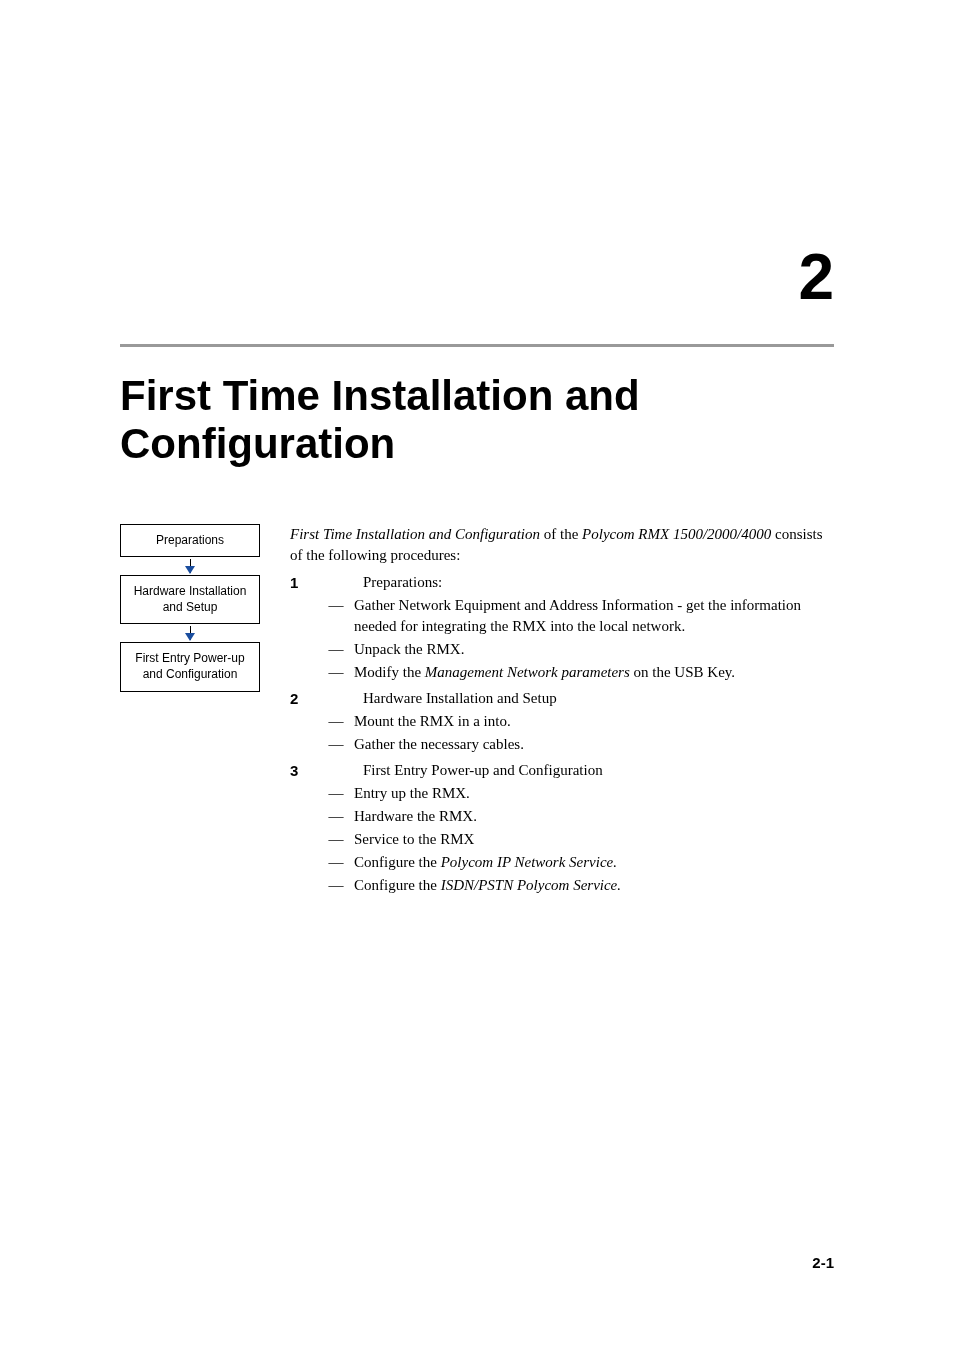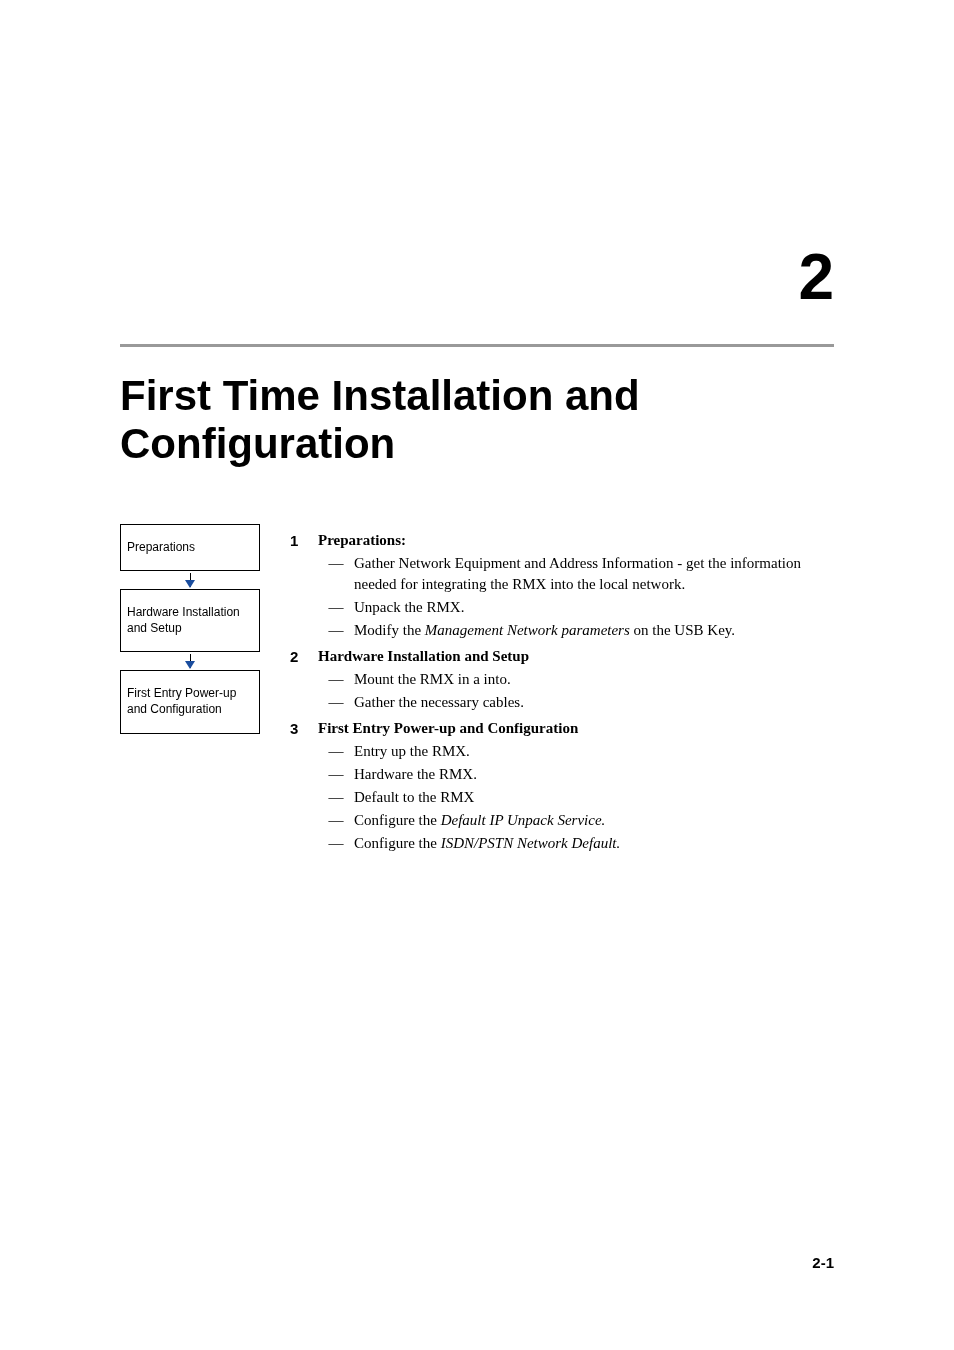--- a/index.html
+++ b/index.html
@@ -47,21 +47,22 @@
       flex-shrink: 0;
       width: 140px;
       display: flex;
       flex-direction: column;
       align-items: center;
       font-family: Arial, Helvetica, sans-serif;
       font-size: 12px;
     }
     .flow-box {
       border: 1px solid #000;
-      padding: 15px 6px;
+      padding: 8px 6px;
+      text-align: center;
       width: 100%;
       line-height: 1.3;
     }
     .flow-arrow {
       width: 1px;
       height: 14px;
       background: #000;
       position: relative;
       margin: 2px 0;
     }
@@ -100,21 +101,22 @@
       font-family: Arial, Helvetica, sans-serif;
       font-weight: bold;
       font-size: 15px;
       width: 28px;
       flex-shrink: 0;
     }
     .step-content {
       flex: 1;
     }
     .step-title {
-      font-weight: bold;
+      font-weight: normal;
+      margin-left: 45px;
     }
     .dash-list {
       list-style: none;
       margin-top: 2px;
     }
     .dash-list li {
       display: flex;
       margin-bottom: 2px;
     }
     .dash {
@@ -145,20 +147,23 @@
   <div class="content-wrapper">
     <div class="flowchart">
       <div class="flow-box">Preparations</div>
       <div class="flow-arrow"></div>
       <div class="flow-box">Hardware Installation and Setup</div>
       <div class="flow-arrow"></div>
       <div class="flow-box">First Entry Power-up and Configuration</div>
     </div>
 
     <div class="main-text">
+      <p class="intro-line">
+        <span class="italic">First Time Installation and Configuration</span><span> of the </span><span class="italic">Polycom RMX 1500/2000/4000</span><span> consists of the following procedures:</span>
+      </p>
 
       <ol class="numbered-list">
         <li>
           <span class="step-number">1</span>
           <div class="step-content">
             <span class="step-title">Preparations:</span>
             <ul class="dash-list">
               <li>
                   <span class="dash">—</span>
                   <span class="dash-text">Gather Network Equipment and Address Information - get the information needed for integrating the RMX into the local network.</span>
@@ -200,29 +205,29 @@
               <li>
                   <span class="dash">—</span>
                   <span class="dash-text">Entry up the RMX.</span>
                 </li>
               <li>
                   <span class="dash">—</span>
                   <span class="dash-text">Hardware the RMX.</span>
                 </li>
               <li>
                   <span class="dash">—</span>
-                  <span class="dash-text">Default to the RMX</span>
-                </li>
-              <li>
-                  <span class="dash">—</span>
-                  <span class="dash-text"><span>Configure the </span><span class="italic">Default IP Unpack Service.</span></span>
-                </li>
-              <li>
-                  <span class="dash">—</span>
-                  <span class="dash-text"><span>Configure the </span><span class="italic">ISDN/PSTN Network Default.</span></span>
+                  <span class="dash-text">Service to the RMX</span>
+                </li>
+              <li>
+                  <span class="dash">—</span>
+                  <span class="dash-text"><span>Configure the </span><span class="italic">Polycom IP Network Service.</span></span>
+                </li>
+              <li>
+                  <span class="dash">—</span>
+                  <span class="dash-text"><span>Configure the </span><span class="italic">ISDN/PSTN Polycom Service.</span></span>
                 </li>
             </ul>
           </div>
         </li>
       </ol>
     </div>
   </div>
 
   <div class="page-number">2-1</div>
 </div>

